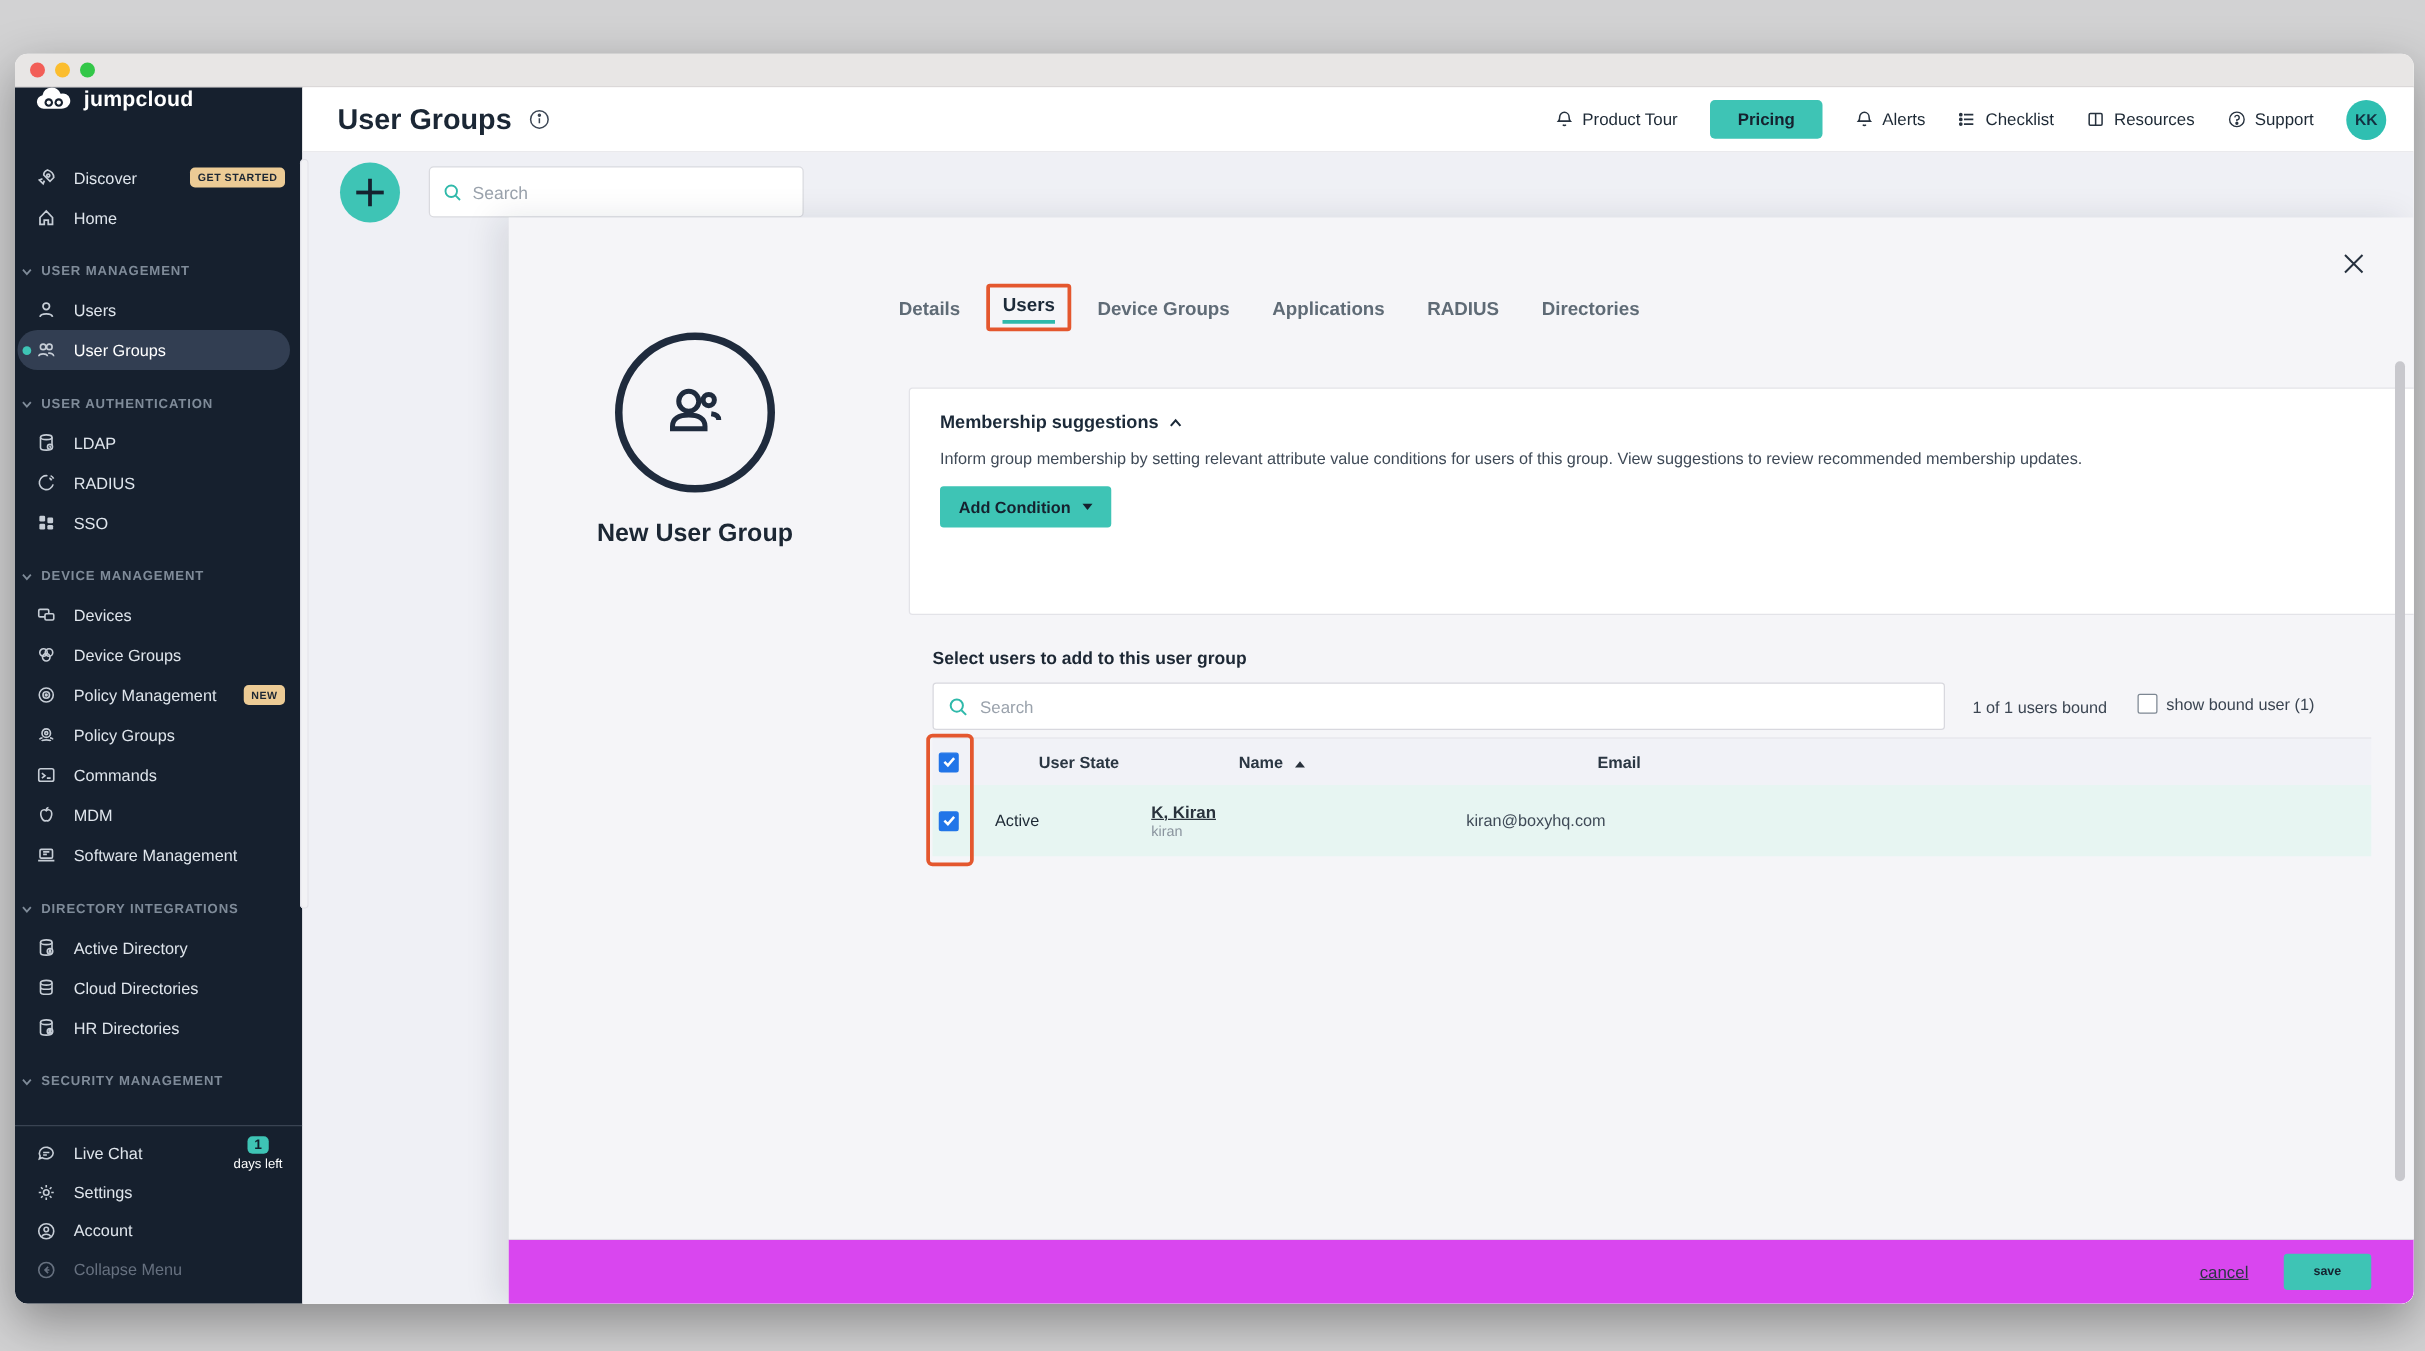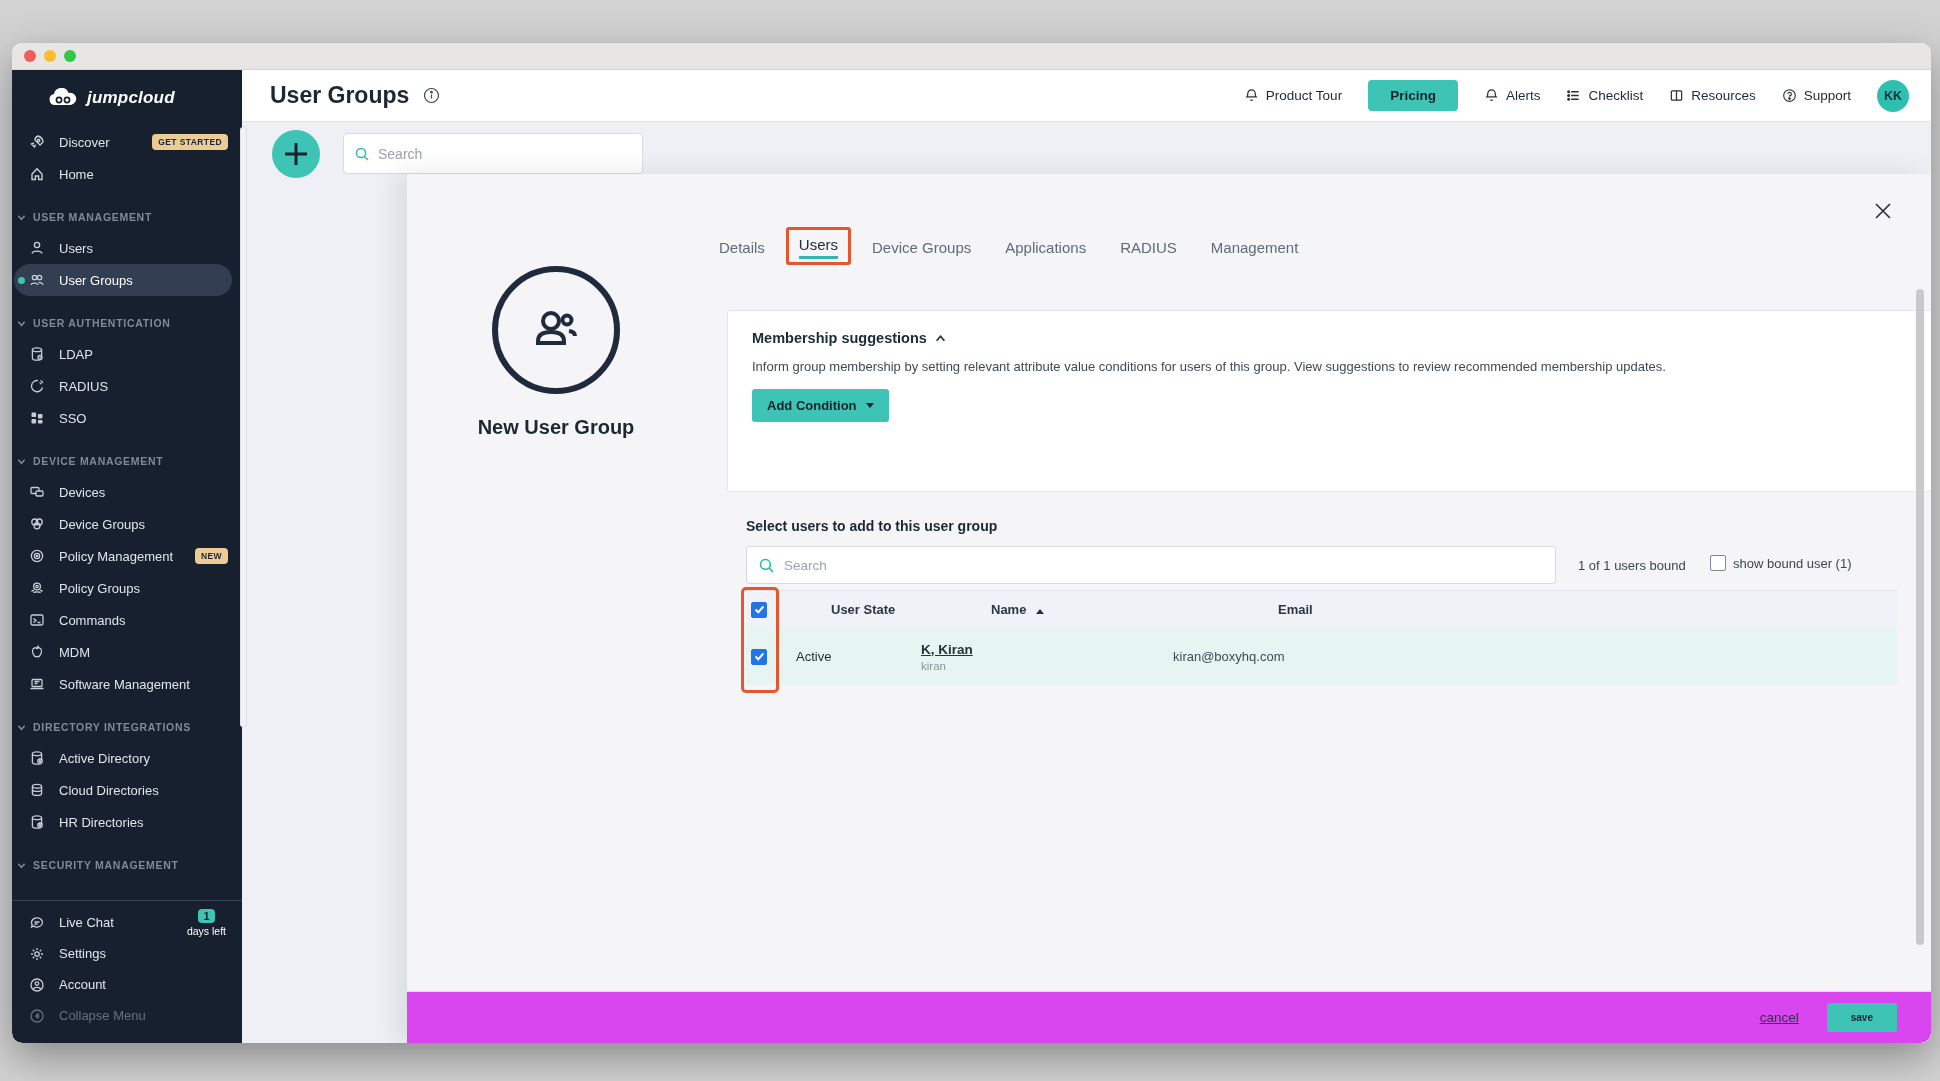--- a/index.html
+++ b/index.html
@@ -11,21 +11,21 @@
             border-radius:10px; background:#fff; box-shadow:0 14px 40px rgba(0,0,0,.35); overflow:hidden; }
   .titlebar { height:27px; background:#e8e6e5; border-bottom:1px solid #d6d4d3; display:flex; align-items:center; padding-left:12px; gap:8px; }
   .tl { width:12px; height:12px; border-radius:50%; }
   .tl.red{ background:#f25e57; } .tl.yellow{ background:#fbbd2e; } .tl.green{ background:#33c748; }
 
   .app { position:absolute; top:27px; left:0; right:0; bottom:0; display:flex; }
 
   
   .sidebar { width:230px; background:#16202e; color:#dfe5ec; border-bottom-left-radius:10px;
              display:flex; flex-direction:column; flex:none; position:relative; }
-  .sb-logo { height:56px; display:flex; align-items:center; padding-left:36px; gap:9px;font-style:italic; }
+  .sb-logo { height:56px; display:flex; padding-left:16px; gap:9px; }
   .sb-logo svg { width:30px; height:20px; }
   .sb-logo-text { color:#fff; font-weight:bold; font-size:17px; letter-spacing:.2px; }
   .sb-nav { flex:1; overflow:hidden; }
   .nav-item { position:relative; height:32px; display:flex; align-items:center; margin:0 10px 0 2px;
               padding-left:15px; font-size:13px; color:#dfe5ec; border-radius:17px; cursor:pointer; }
   .nav-item .nav-icon { width:16px; height:16px; flex:none; color:#c6cdd6; }
   .nav-item .lbl { margin-left:14px; white-space:nowrap; }
   .nav-item.selected { background:#323e52; color:#fff; }
   .nav-item.selected .dot { position:absolute; left:4px; top:13px; width:7px; height:7px; border-radius:50%; background:#3ec4b5; }
   .sec-title { height:30px; margin-top:12px; display:flex; align-items:center; padding-left:5px; gap:7px;
@@ -73,21 +73,21 @@
   .modal-close { position:absolute; top:24px; right:32px; width:26px; height:26px; color:#25303e; cursor:pointer; background:none; border:none; }
   .modal-close svg { width:20px; height:20px; }
 
   .avatar-col { position:absolute; left:9px; top:92px; width:280px; text-align:center; }
   .big-circle { width:128px; height:128px; border:6px solid #1f2b3d; border-radius:50%; margin:0 auto;
                 display:flex; align-items:center; justify-content:center; }
   .big-circle svg { width:62px; height:62px; color:#1f2b3d; }
   .group-name { margin-top:22px; font-size:20px; font-weight:bold; color:#1c2734; }
 
   .tabs { position:absolute; left:312px; top:62px; display:flex; align-items:center; gap:34px; }
-  .tab { font-size:15px; font-weight:400; color:#5f6b76; cursor:pointer; white-space:nowrap; }
+  .tab { font-size:15px; font-weight:700; color:#5f6b76; cursor:pointer; white-space:nowrap; }
   .tab.active { position:relative; color:#1c2a39; padding-bottom:6px; }
   .tab.active .u-line { position:absolute; left:0; right:0; bottom:0; height:3px; background:#2fb9aa; }
   .orange-frame { position:absolute; left:-13px; right:-13px; top:-9px; bottom:-6px;
                   border:3px solid #e4572e; border-radius:3px; pointer-events:none; }
 
   .card { position:absolute; left:320px; top:136px; width:1306px; height:182px; background:#fff;
           border:1px solid #e3e3e8; border-radius:3px; padding:19px 24px; }
   .card-title { display:flex; align-items:center; gap:8px; font-size:14.5px; font-weight:bold; color:#1c2a39; cursor:pointer; }
   .card-title svg { width:11px; height:11px; color:#1c2a39; }
   .card-desc { margin-top:13px; font-size:13px; color:#3f4a57; }
@@ -450,21 +450,21 @@
           <div class="tabs">
             <span class="tab">Details</span>
             <span class="tab active">
               <span>Users</span>
               <span class="u-line"></span>
               <span class="orange-frame"></span>
             </span>
             <span class="tab">Device Groups</span>
             <span class="tab">Applications</span>
             <span class="tab">RADIUS</span>
-            <span class="tab">Management</span>
+            <span class="tab">Directories</span>
           </div>
 
           <div class="card">
             <div class="card-title">
               <span>Membership suggestions</span>
               <svg viewBox="0 0 10 10" fill="none" stroke="currentColor" stroke-width="1.5">
                   <path d="M1.5 7l3.5-4 3.5 4"></path>
                 </svg>
             </div>
             <div class="card-desc">Inform group membership by setting relevant attribute value conditions for users of this group. View suggestions to review recommended membership updates.</div>

